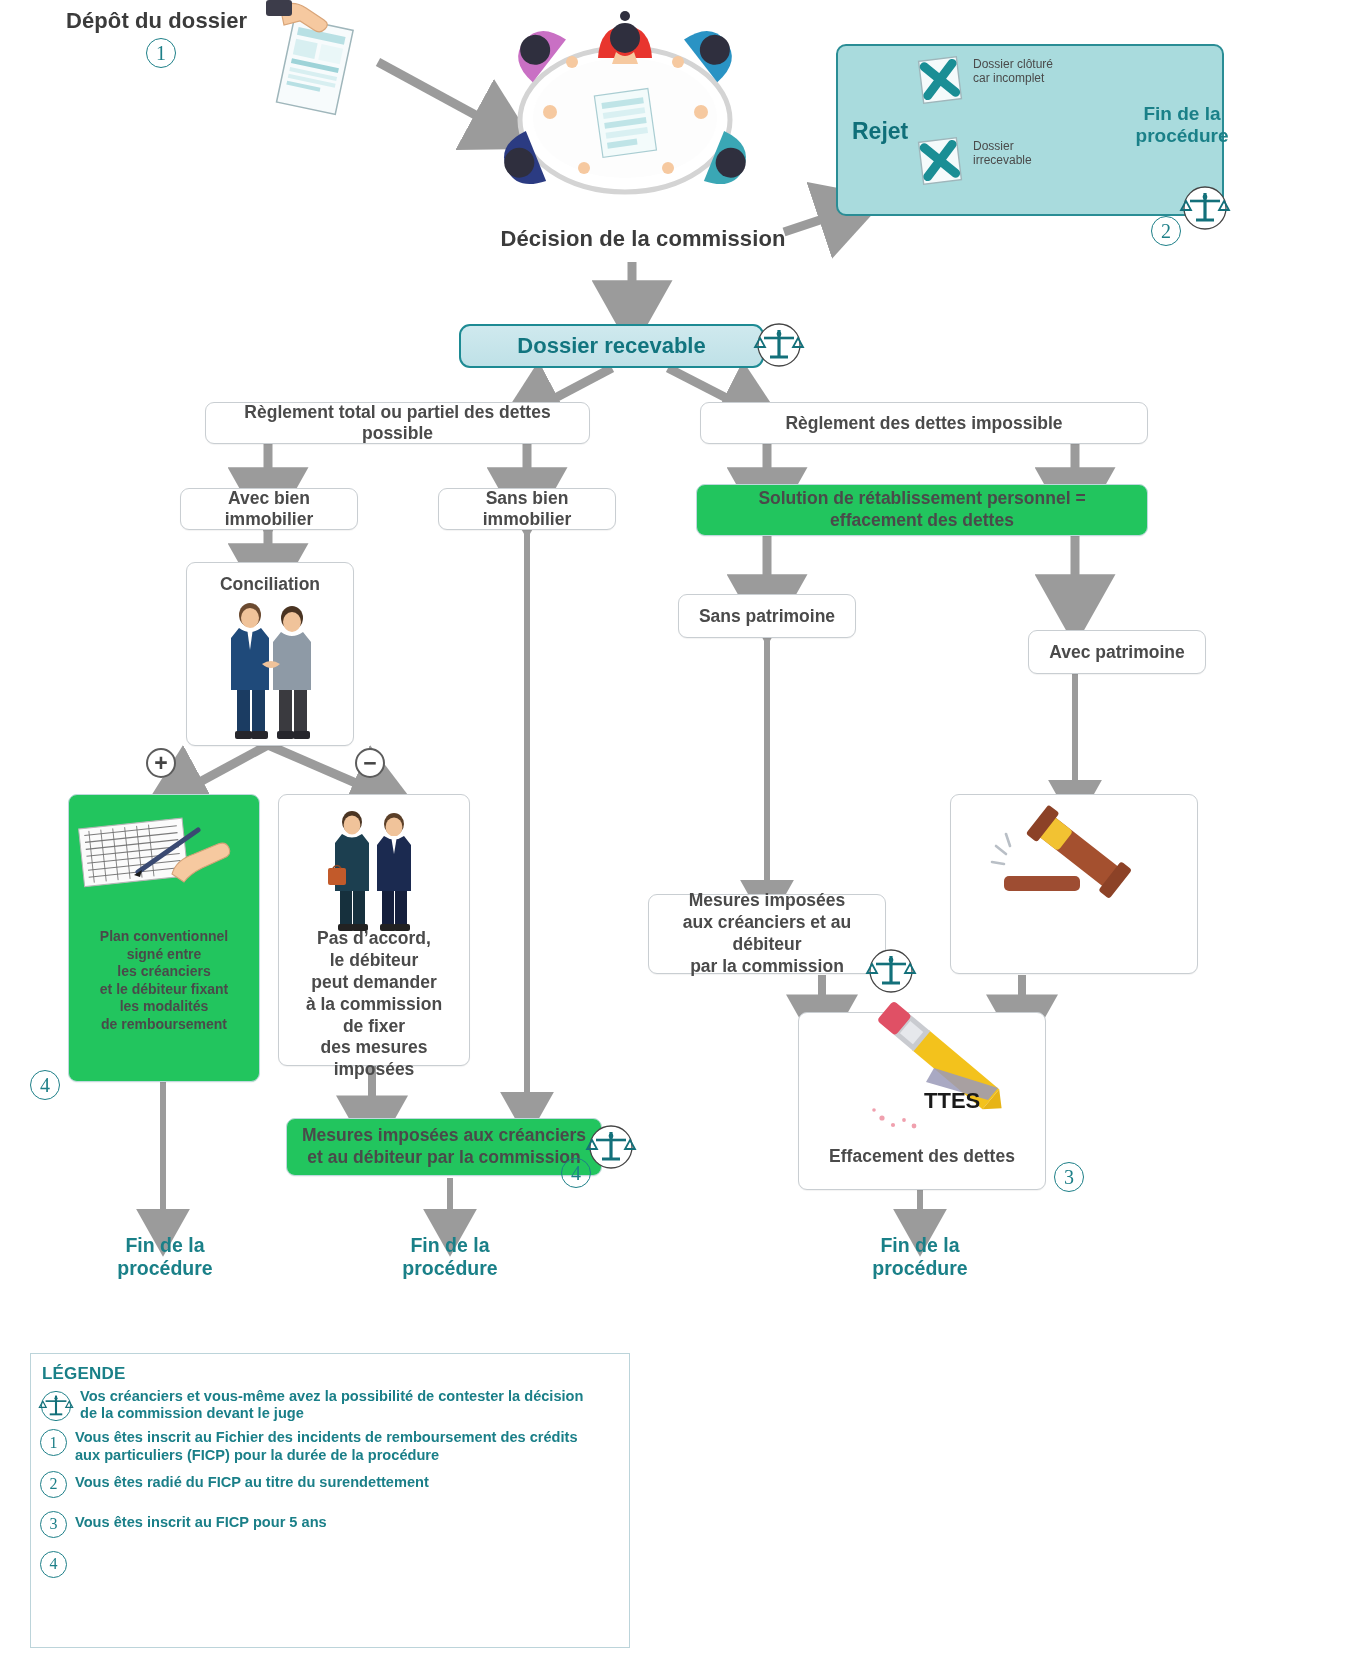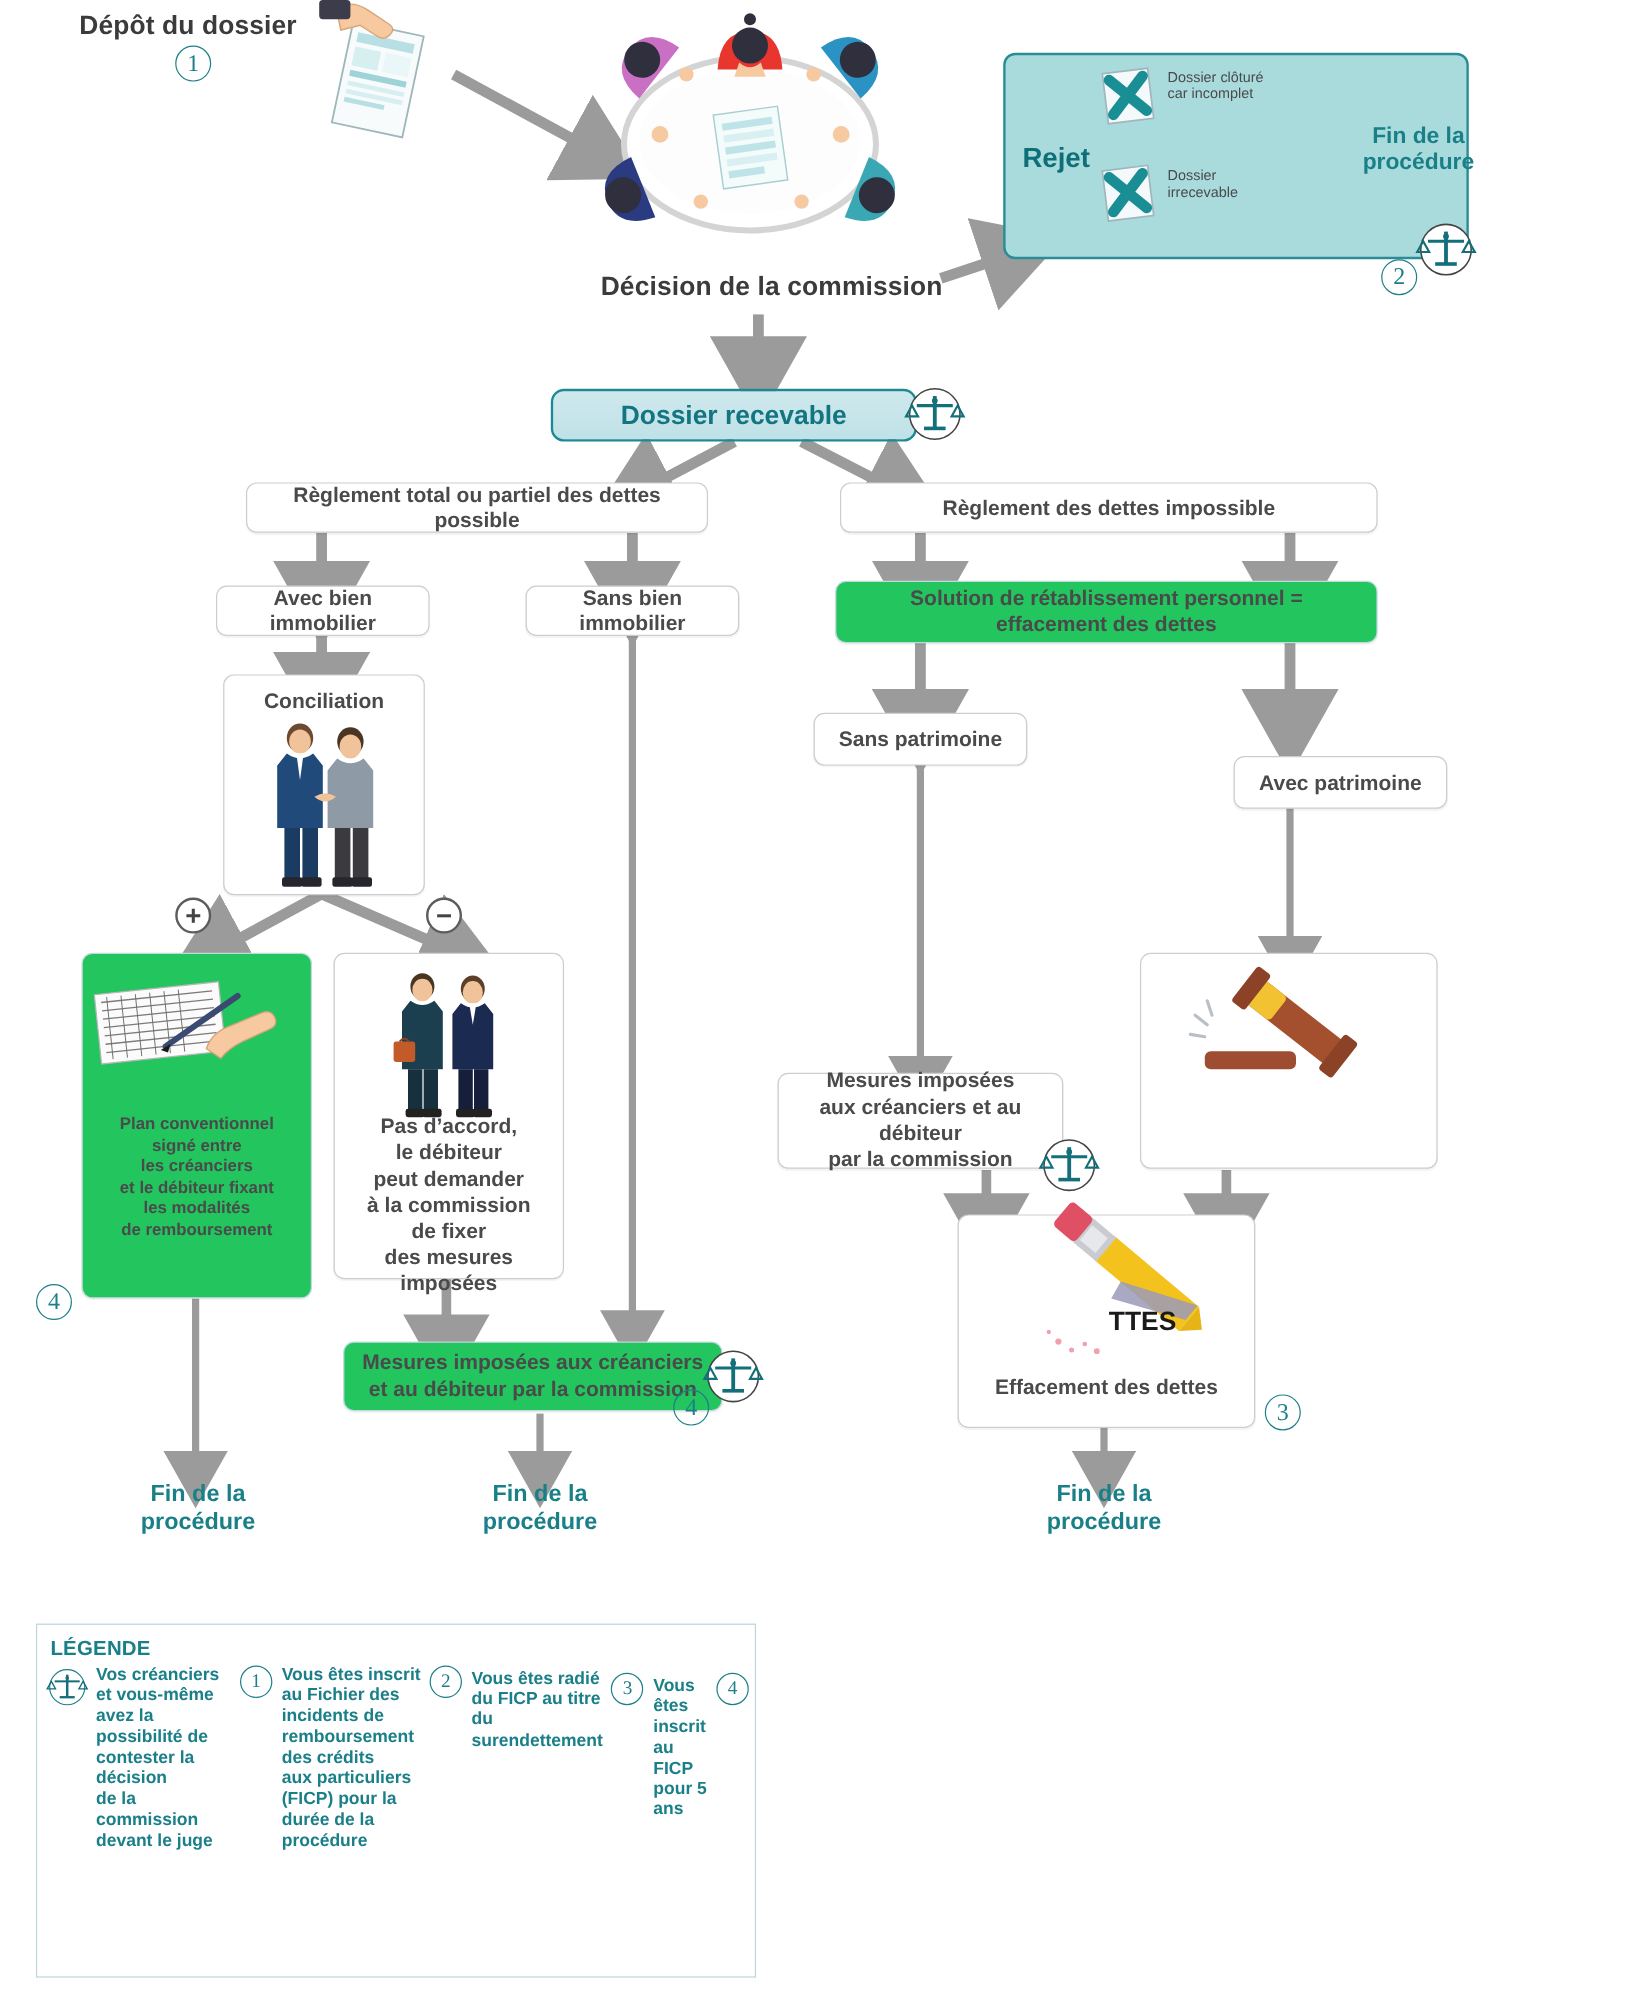--- a/index.html
+++ b/index.html
@@ -444,21 +444,21 @@
   <div class="abs fin-end" style="left:105px;top:1234px;width:120px;white-space:pre-line;">Fin de la
 procédure</div>
   <div class="abs fin-end" style="left:390px;top:1234px;width:120px;white-space:pre-line;">Fin de la
 procédure</div>
   <div class="abs fin-end" style="left:860px;top:1234px;width:120px;white-space:pre-line;">Fin de la
 procédure</div>
 
   <div class="abs legend" style="left:30px;top:1353px;width:600px;height:295px;"></div>
   <div class="abs legend-title" style="left:42px;top:1364px;">LÉGENDE</div>
 
-  <div class="abs" style="left:40px;top:1388px;width:584px;display:flex;flex-direction:row;gap:7px;">
+  <div class="abs" style="left:40px;top:1388px;width:584px;display:flex;flex-direction:column;gap:7px;">
 
     <div class="legend-row">
       <svg class="legend-scales" viewBox="0 0 46 46" style="flex:none;margin-top:2px;">
         <circle cx="23" cy="23" r="21" fill="#ffffff" stroke="#1d7f88" stroke-width="1.4"></circle>
         <path d="M23,8 v27" stroke="#13707a" stroke-width="3"></path>
         <path d="M8,16 h30" stroke="#13707a" stroke-width="2.4"></path>
         <path d="M14,35 h18" stroke="#13707a" stroke-width="2.8"></path>
         <path d="M4,16 l5,9 h-10 z" fill="none" stroke="#13707a" stroke-width="1.6"></path>
         <path d="M42,16 l5,9 h-10 z" fill="none" stroke="#13707a" stroke-width="1.6"></path>
         <circle cx="23" cy="12" r="2.2" fill="#13707a"></circle>

